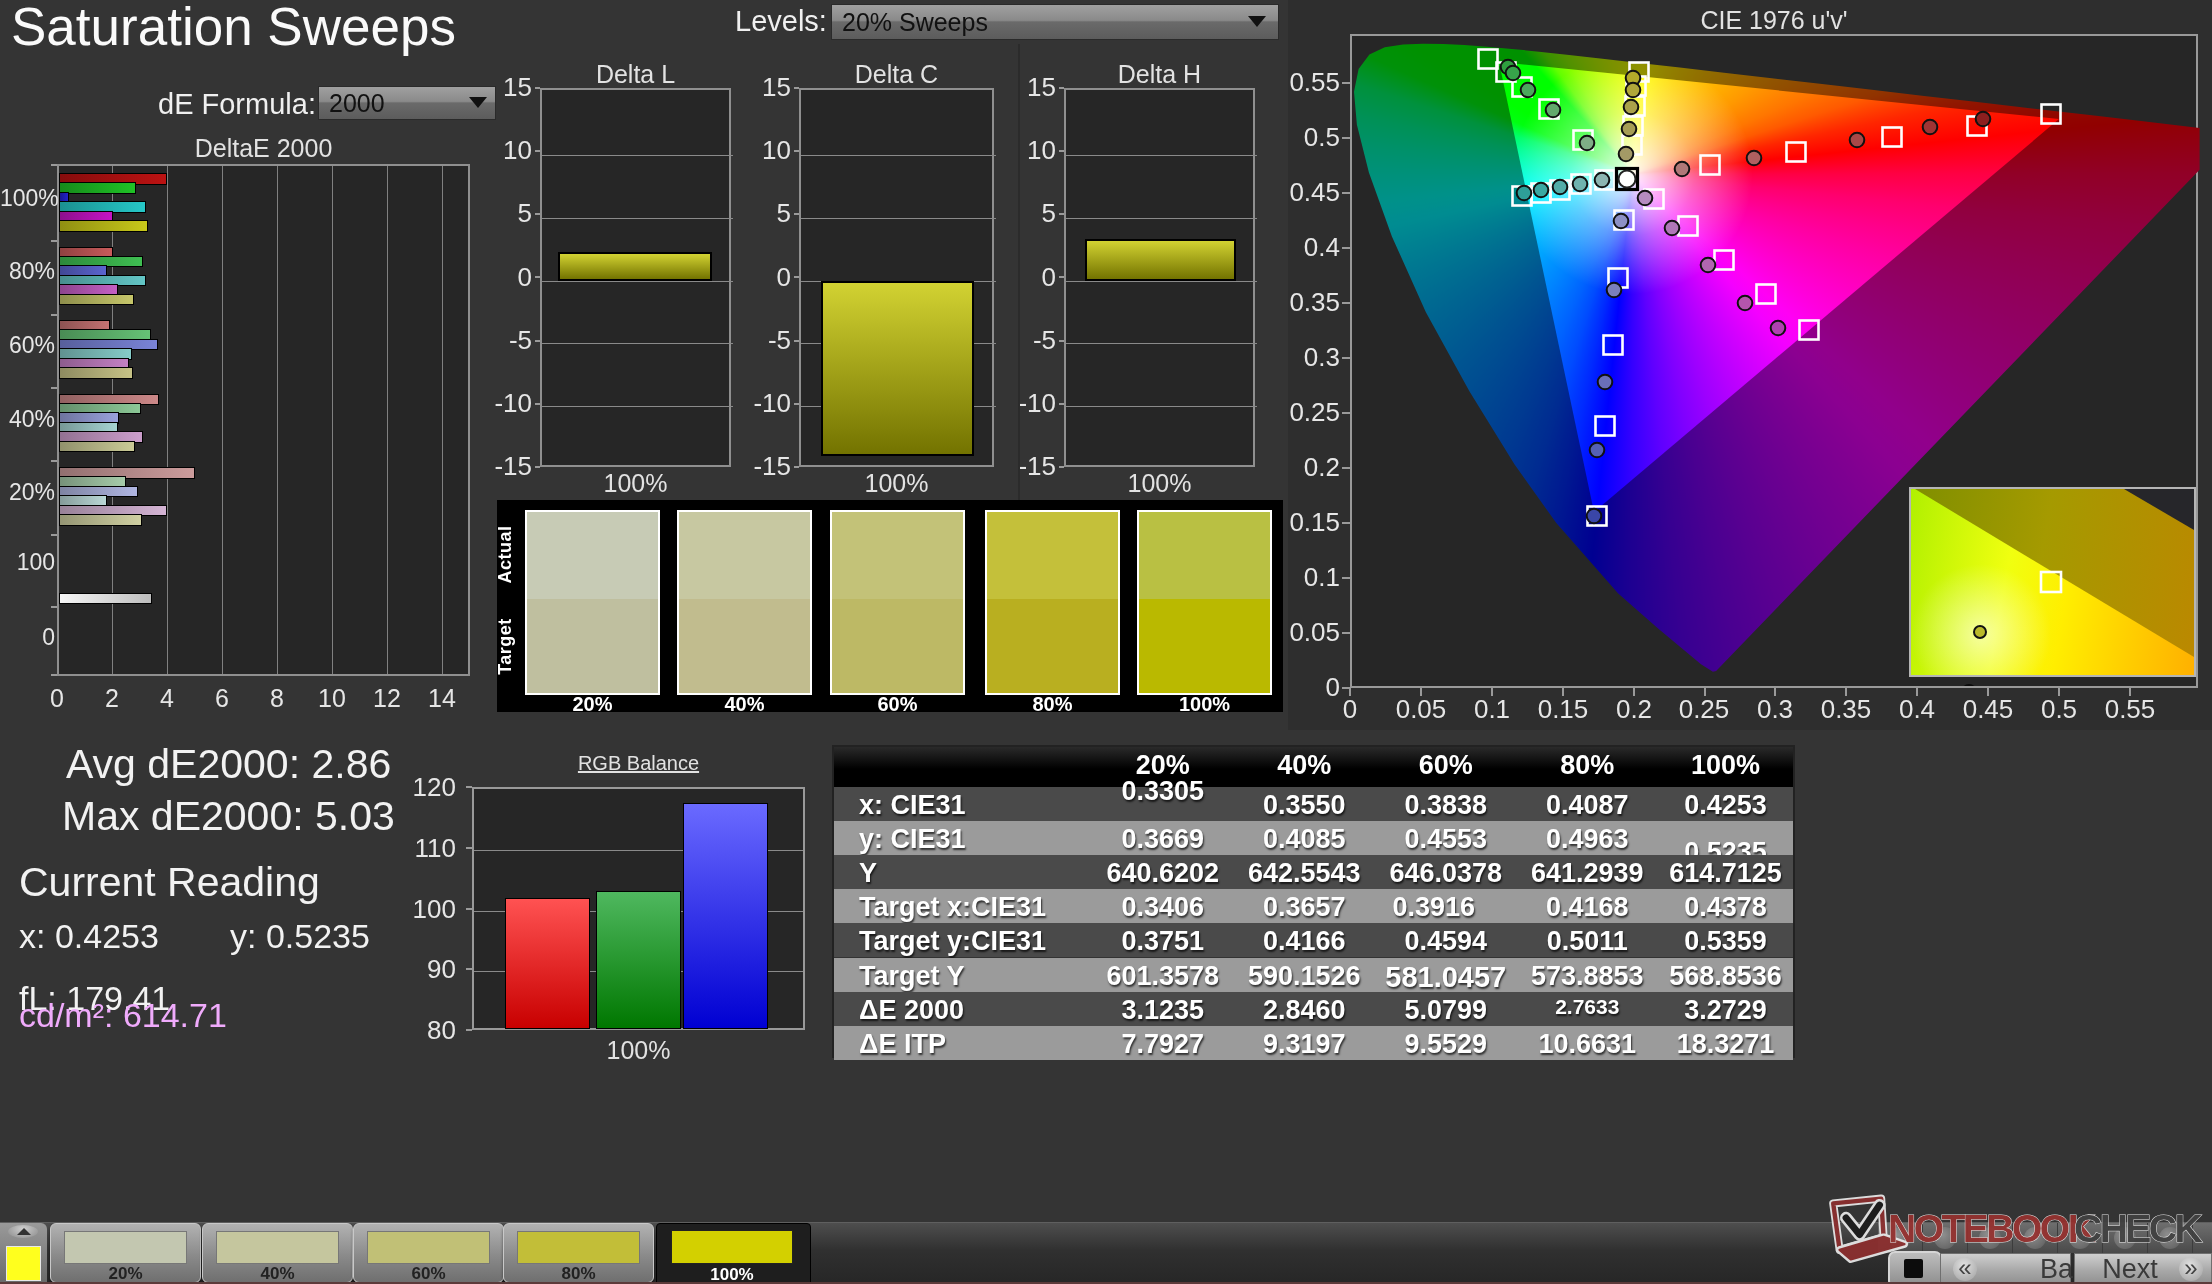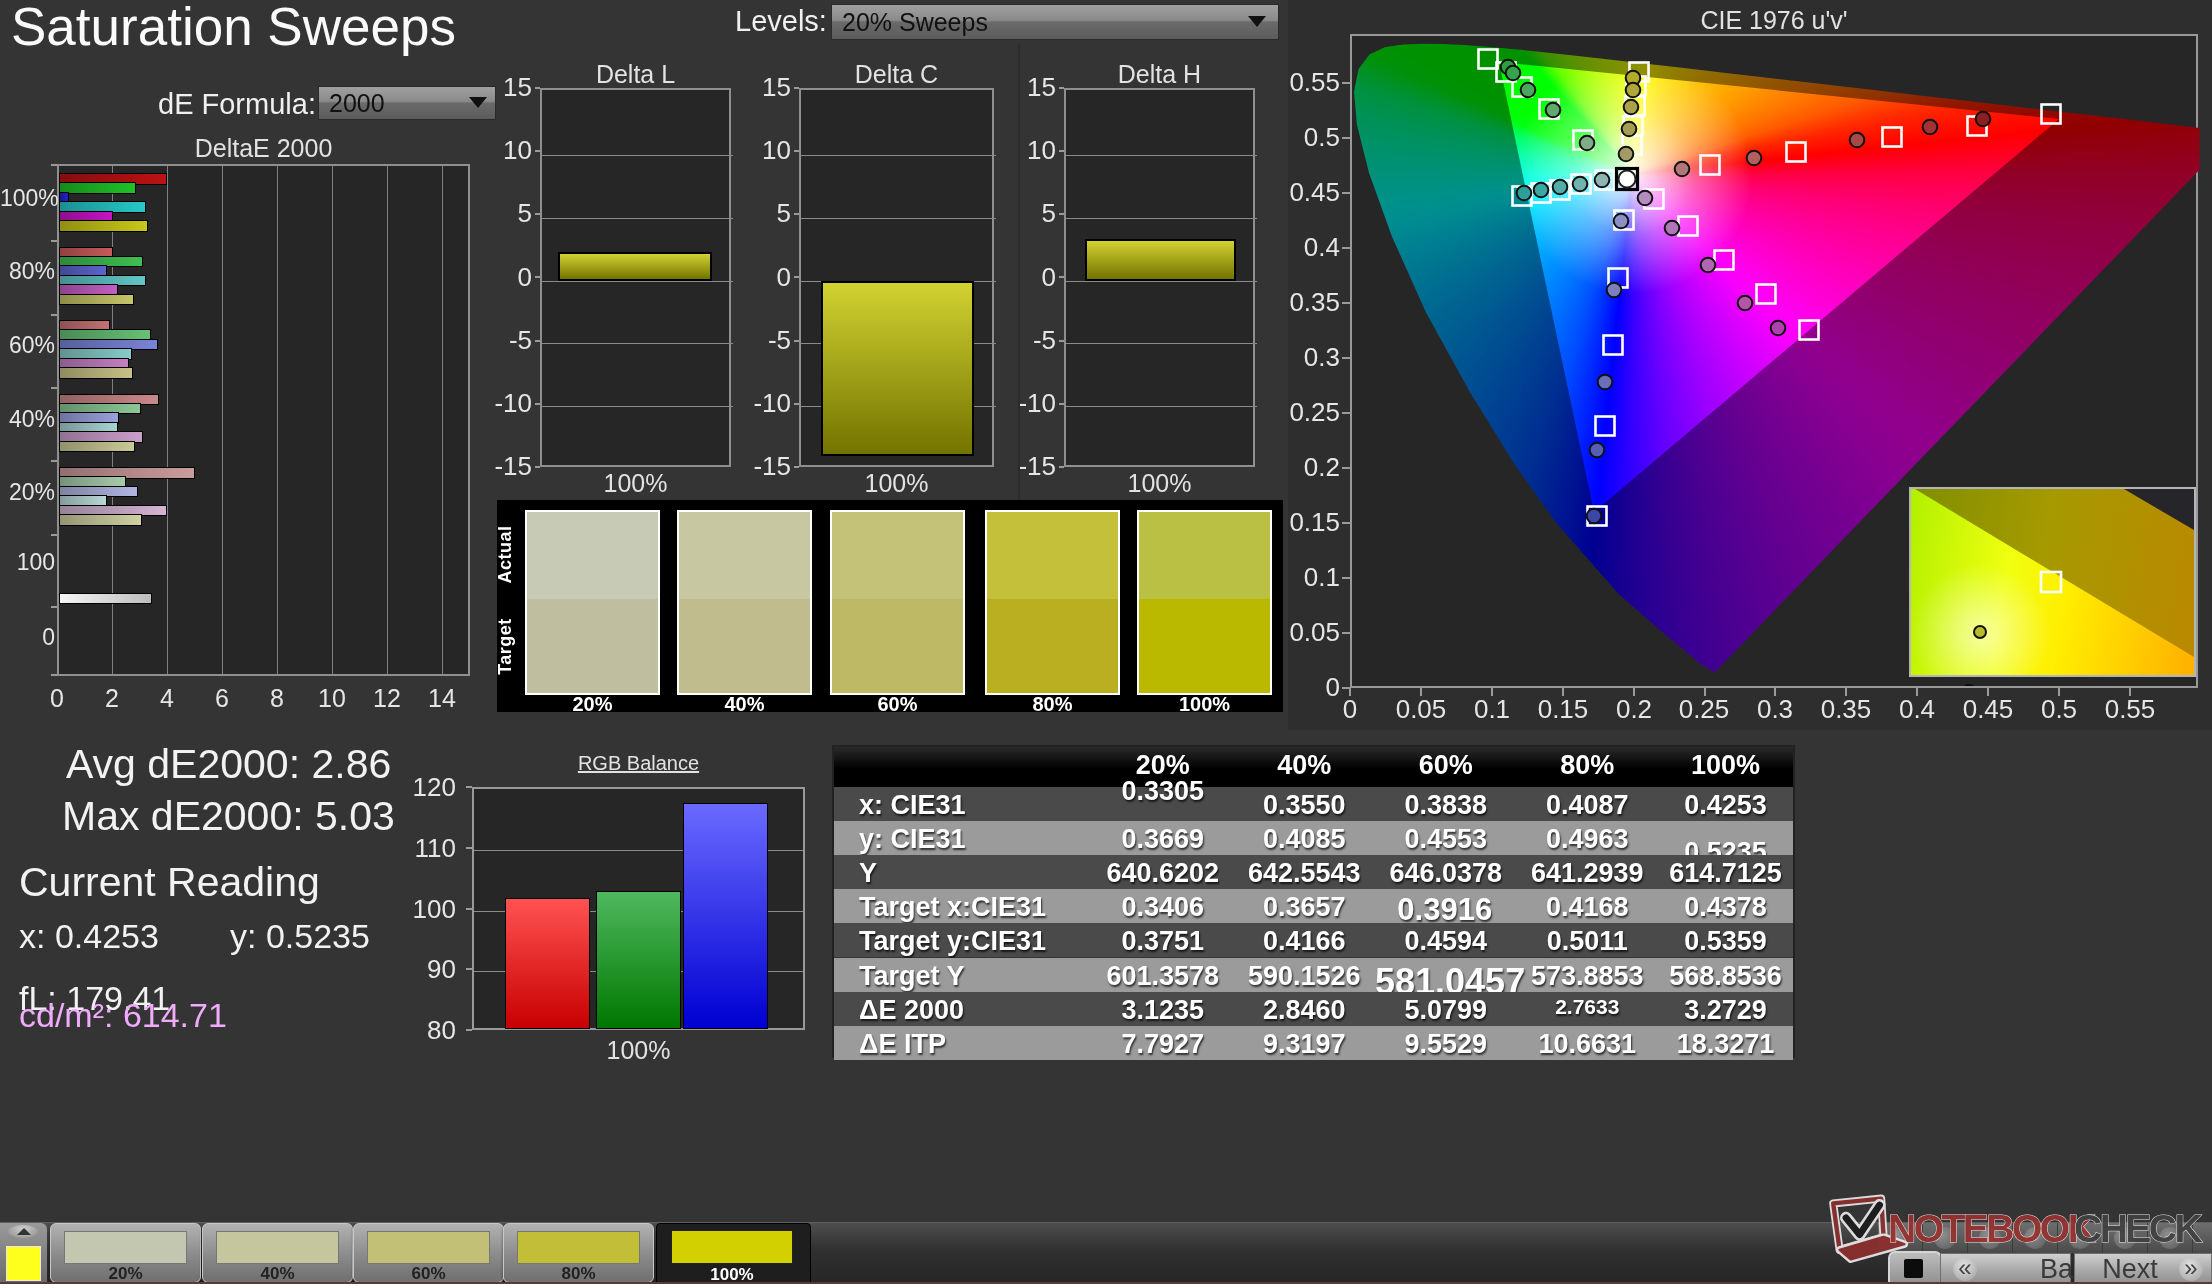--- a/index.html
+++ b/index.html
@@ -376,35 +376,35 @@
 <div class="abs" style="left:25px;top:111.2px;width:260px;font-size:27px;font-weight:bold;color:#fff;text-shadow:1px 2px 2px rgba(0,0,0,.7);">Y</div>
 <div class="abs" style="left:258.0px;top:111.2px;width:141.5px;text-align:center;font-size:27px;font-weight:bold;color:#fff;text-shadow:1px 2px 2px rgba(0,0,0,.7);">640.6202</div>
 <div class="abs" style="left:399.5px;top:111.2px;width:141.5px;text-align:center;font-size:27px;font-weight:bold;color:#fff;text-shadow:1px 2px 2px rgba(0,0,0,.7);">642.5543</div>
 <div class="abs" style="left:541.0px;top:111.2px;width:141.5px;text-align:center;font-size:27px;font-weight:bold;color:#fff;text-shadow:1px 2px 2px rgba(0,0,0,.7);">646.0378</div>
 <div class="abs" style="left:682.5px;top:111.2px;width:141.5px;text-align:center;font-size:27px;font-weight:bold;color:#fff;text-shadow:1px 2px 2px rgba(0,0,0,.7);">641.2939</div>
 <div class="abs" style="left:824.0px;top:111.2px;width:135.0px;text-align:center;font-size:27px;font-weight:bold;color:#fff;text-shadow:1px 2px 2px rgba(0,0,0,.7);">614.7125</div>
 <div class="abs" style="left:0;top:142.3px;width:959px;height:34.1px;background:#9b9b9b;"></div>
 <div class="abs" style="left:25px;top:145.3px;width:260px;font-size:27px;font-weight:bold;color:#fff;text-shadow:1px 2px 2px rgba(0,0,0,.7);">Target x:CIE31</div>
 <div class="abs" style="left:258.0px;top:145.3px;width:141.5px;text-align:center;font-size:27px;font-weight:bold;color:#fff;text-shadow:1px 2px 2px rgba(0,0,0,.7);">0.3406</div>
 <div class="abs" style="left:399.5px;top:145.3px;width:141.5px;text-align:center;font-size:27px;font-weight:bold;color:#fff;text-shadow:1px 2px 2px rgba(0,0,0,.7);">0.3657</div>
-<div class="abs" style="left:540px;top:145.3px;width:141.5px;text-align:center;font-size:31px;font-weight:bold;color:#fff;text-shadow:1px 2px 2px rgba(0,0,0,.7);">0.3916</div>
+<div class="abs" style="left:529px;top:145.3px;width:141.5px;text-align:center;font-size:27px;font-weight:bold;color:#fff;text-shadow:1px 2px 2px rgba(0,0,0,.7);">0.3916</div>
 <div class="abs" style="left:682.5px;top:145.3px;width:141.5px;text-align:center;font-size:27px;font-weight:bold;color:#fff;text-shadow:1px 2px 2px rgba(0,0,0,.7);">0.4168</div>
 <div class="abs" style="left:824.0px;top:145.3px;width:135.0px;text-align:center;font-size:27px;font-weight:bold;color:#fff;text-shadow:1px 2px 2px rgba(0,0,0,.7);">0.4378</div>
 <div class="abs" style="left:0;top:176.4px;width:959px;height:34.1px;background:#4a4a4a;"></div>
 <div class="abs" style="left:25px;top:179.4px;width:260px;font-size:27px;font-weight:bold;color:#fff;text-shadow:1px 2px 2px rgba(0,0,0,.7);">Target y:CIE31</div>
 <div class="abs" style="left:258.0px;top:179.4px;width:141.5px;text-align:center;font-size:27px;font-weight:bold;color:#fff;text-shadow:1px 2px 2px rgba(0,0,0,.7);">0.3751</div>
 <div class="abs" style="left:399.5px;top:179.4px;width:141.5px;text-align:center;font-size:27px;font-weight:bold;color:#fff;text-shadow:1px 2px 2px rgba(0,0,0,.7);">0.4166</div>
 <div class="abs" style="left:541.0px;top:179.4px;width:141.5px;text-align:center;font-size:27px;font-weight:bold;color:#fff;text-shadow:1px 2px 2px rgba(0,0,0,.7);">0.4594</div>
 <div class="abs" style="left:682.5px;top:179.4px;width:141.5px;text-align:center;font-size:27px;font-weight:bold;color:#fff;text-shadow:1px 2px 2px rgba(0,0,0,.7);">0.5011</div>
 <div class="abs" style="left:824.0px;top:179.4px;width:135.0px;text-align:center;font-size:27px;font-weight:bold;color:#fff;text-shadow:1px 2px 2px rgba(0,0,0,.7);">0.5359</div>
 <div class="abs" style="left:0;top:210.5px;width:959px;height:34.1px;background:#9b9b9b;"></div>
 <div class="abs" style="left:25px;top:213.5px;width:260px;font-size:27px;font-weight:bold;color:#fff;text-shadow:1px 2px 2px rgba(0,0,0,.7);">Target Y</div>
 <div class="abs" style="left:258.0px;top:213.5px;width:141.5px;text-align:center;font-size:27px;font-weight:bold;color:#fff;text-shadow:1px 2px 2px rgba(0,0,0,.7);">601.3578</div>
 <div class="abs" style="left:399.5px;top:213.5px;width:141.5px;text-align:center;font-size:27px;font-weight:bold;color:#fff;text-shadow:1px 2px 2px rgba(0,0,0,.7);">590.1526</div>
-<div class="abs" style="left:541.0px;top:213.5px;width:141.5px;text-align:center;font-size:36px;font-weight:bold;color:#fff;text-shadow:1px 2px 2px rgba(0,0,0,.7);">581.0457</div>
+<div class="abs" style="left:541.0px;top:213.5px;width:141.5px;text-align:center;font-size:29px;font-weight:bold;color:#fff;text-shadow:1px 2px 2px rgba(0,0,0,.7);">581.0457</div>
 <div class="abs" style="left:682.5px;top:213.5px;width:141.5px;text-align:center;font-size:27px;font-weight:bold;color:#fff;text-shadow:1px 2px 2px rgba(0,0,0,.7);">573.8853</div>
 <div class="abs" style="left:824.0px;top:213.5px;width:135.0px;text-align:center;font-size:27px;font-weight:bold;color:#fff;text-shadow:1px 2px 2px rgba(0,0,0,.7);">568.8536</div>
 <div class="abs" style="left:0;top:244.6px;width:959px;height:34.1px;background:#4a4a4a;"></div>
 <div class="abs" style="left:25px;top:247.6px;width:260px;font-size:27px;font-weight:bold;color:#fff;text-shadow:1px 2px 2px rgba(0,0,0,.7);">ΔE 2000</div>
 <div class="abs" style="left:258.0px;top:247.6px;width:141.5px;text-align:center;font-size:27px;font-weight:bold;color:#fff;text-shadow:1px 2px 2px rgba(0,0,0,.7);">3.1235</div>
 <div class="abs" style="left:399.5px;top:247.6px;width:141.5px;text-align:center;font-size:27px;font-weight:bold;color:#fff;text-shadow:1px 2px 2px rgba(0,0,0,.7);">2.8460</div>
 <div class="abs" style="left:541.0px;top:247.6px;width:141.5px;text-align:center;font-size:27px;font-weight:bold;color:#fff;text-shadow:1px 2px 2px rgba(0,0,0,.7);">5.0799</div>
 <div class="abs" style="left:682.5px;top:247.6px;width:141.5px;text-align:center;font-size:21px;font-weight:bold;color:#fff;text-shadow:1px 2px 2px rgba(0,0,0,.7);">2.7633</div>
 <div class="abs" style="left:824.0px;top:247.6px;width:135.0px;text-align:center;font-size:27px;font-weight:bold;color:#fff;text-shadow:1px 2px 2px rgba(0,0,0,.7);">3.2729</div>
 <div class="abs" style="left:0;top:278.7px;width:959px;height:34.1px;background:#9b9b9b;"></div>

